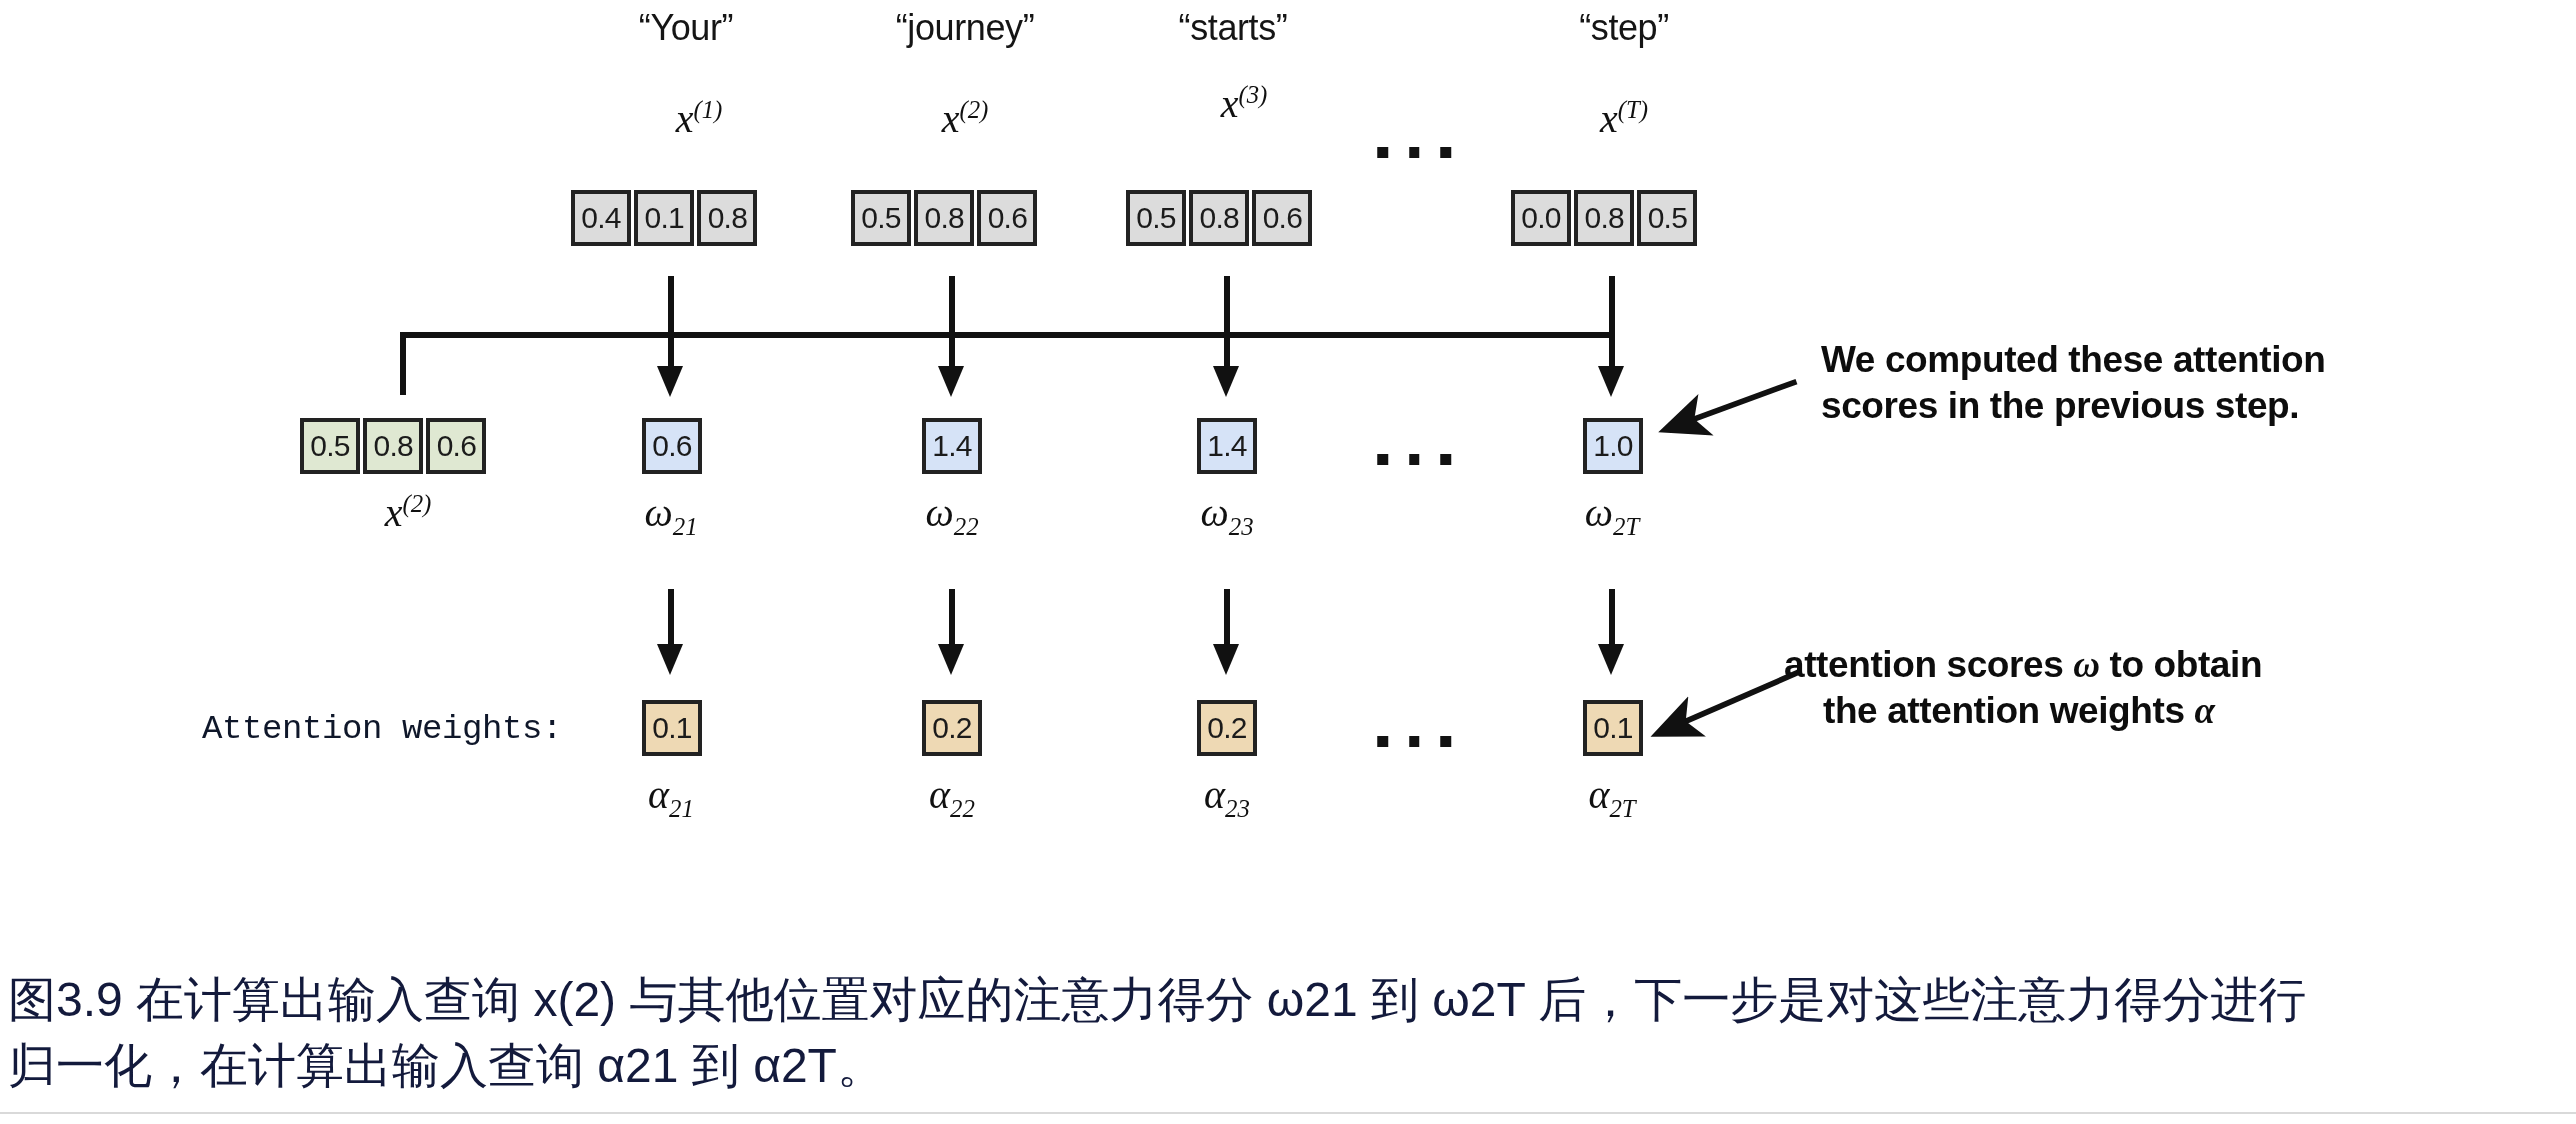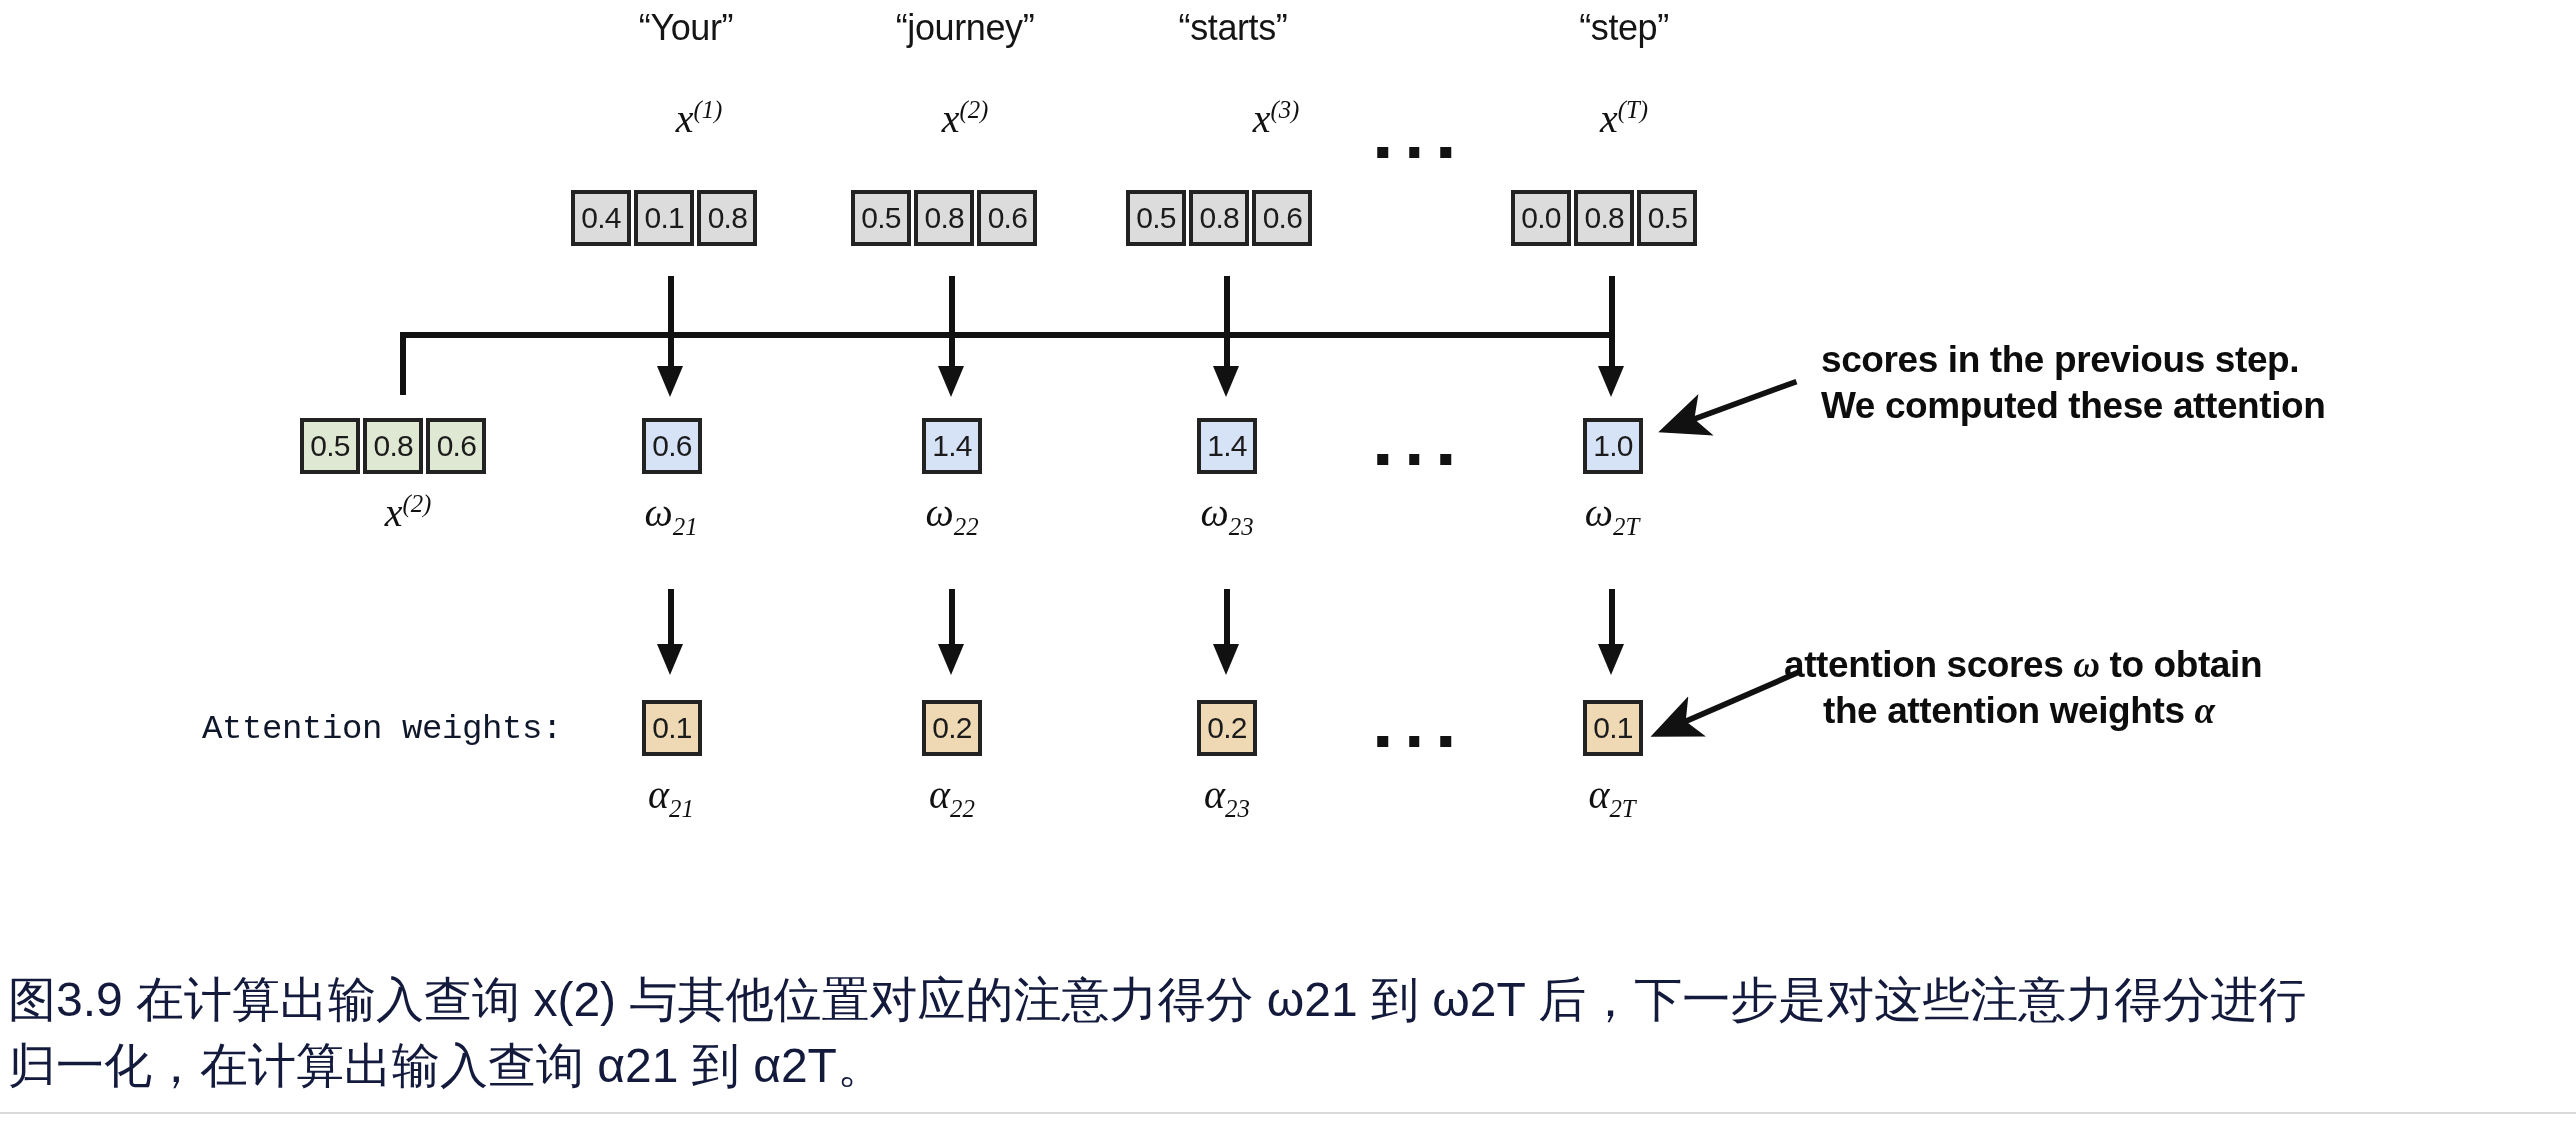--- a/index.html
+++ b/index.html
@@ -119,21 +119,21 @@
   <div class="word" style="left:965px; top:6.5px;">“journey”</div>
   <div class="word" style="left:1233px; top:6.5px;">“starts”</div>
   <div class="word" style="left:1624px; top:6.5px;">“step”</div>
 
   <div class="mathlbl" style="left:699px;  top:95px;">
     <span>x</span><sup>(1)</sup>
   </div>
   <div class="mathlbl" style="left:965px; top:95px;">
     <span>x</span><sup>(2)</sup>
   </div>
-  <div class="mathlbl" style="left:1244px; top:95px;margin-left:32px;">
+  <div class="mathlbl" style="left:1244px; top:80px;">
     <span>x</span><sup>(3)</sup>
   </div>
   <div class="mathlbl" style="left:1624px; top:95px;">
     <span>x</span><sup>(T)</sup>
   </div>
 
   <div class="dots" style="left:1414px; top:147px;">
     <i></i>
       <i></i>
       <i></i>
@@ -280,22 +280,22 @@
   <svg class="diag" style="left:1638px;top:367px;" width="178" height="105" viewBox="0 0 220 130">
     <defs>
       <marker id="ah1" markerWidth="9" markerHeight="9" refX="7" refY="4.5" orient="auto">
         <path d="M9,4.5 L0,0.6 L2.2,4.5 L0,8.4 Z" fill="#111111"></path>
       </marker>
     </defs>
     <line x1="196" y1="18" x2="38" y2="76" stroke="#111111" stroke-width="7" marker-end="url(#ah1)"></line>
   </svg>
 
   <div class="note" style="left:1821px; top:337px;">
+    <div>We computed these attention</div>
     <div>scores in the previous step.</div>
-    <div>We computed these attention</div>
   </div>
 
   <svg class="diag" style="left:1630px;top:666px;" width="186" height="113" viewBox="0 0 230 140">
     <defs>
       <marker id="ah2" markerWidth="9" markerHeight="9" refX="7" refY="4.5" orient="auto">
         <path d="M9,4.5 L0,0.6 L2.2,4.5 L0,8.4 Z" fill="#111111"></path>
       </marker>
     </defs>
     <line x1="208" y1="8" x2="38" y2="82" stroke="#111111" stroke-width="7" marker-end="url(#ah2)"></line>
   </svg>

